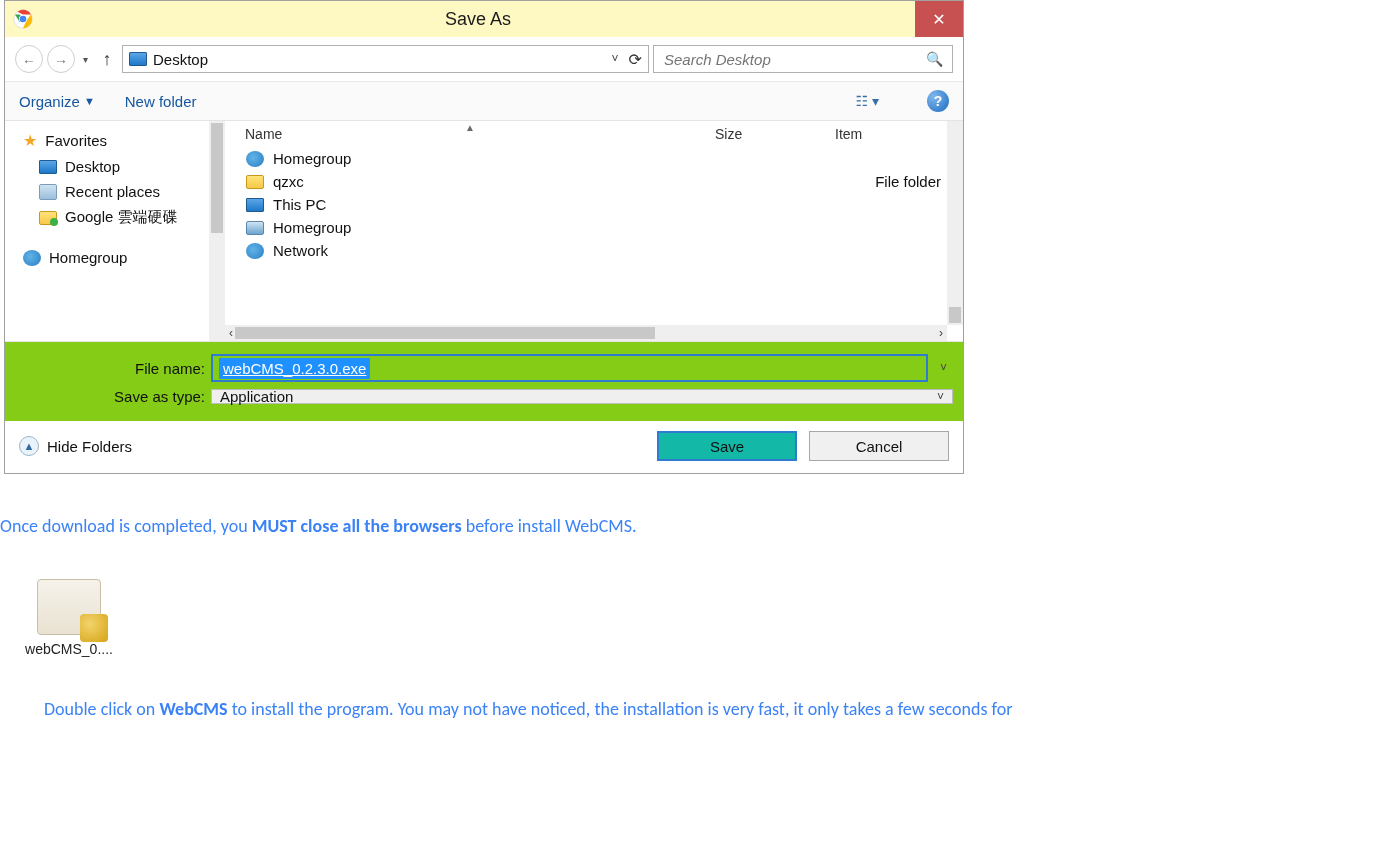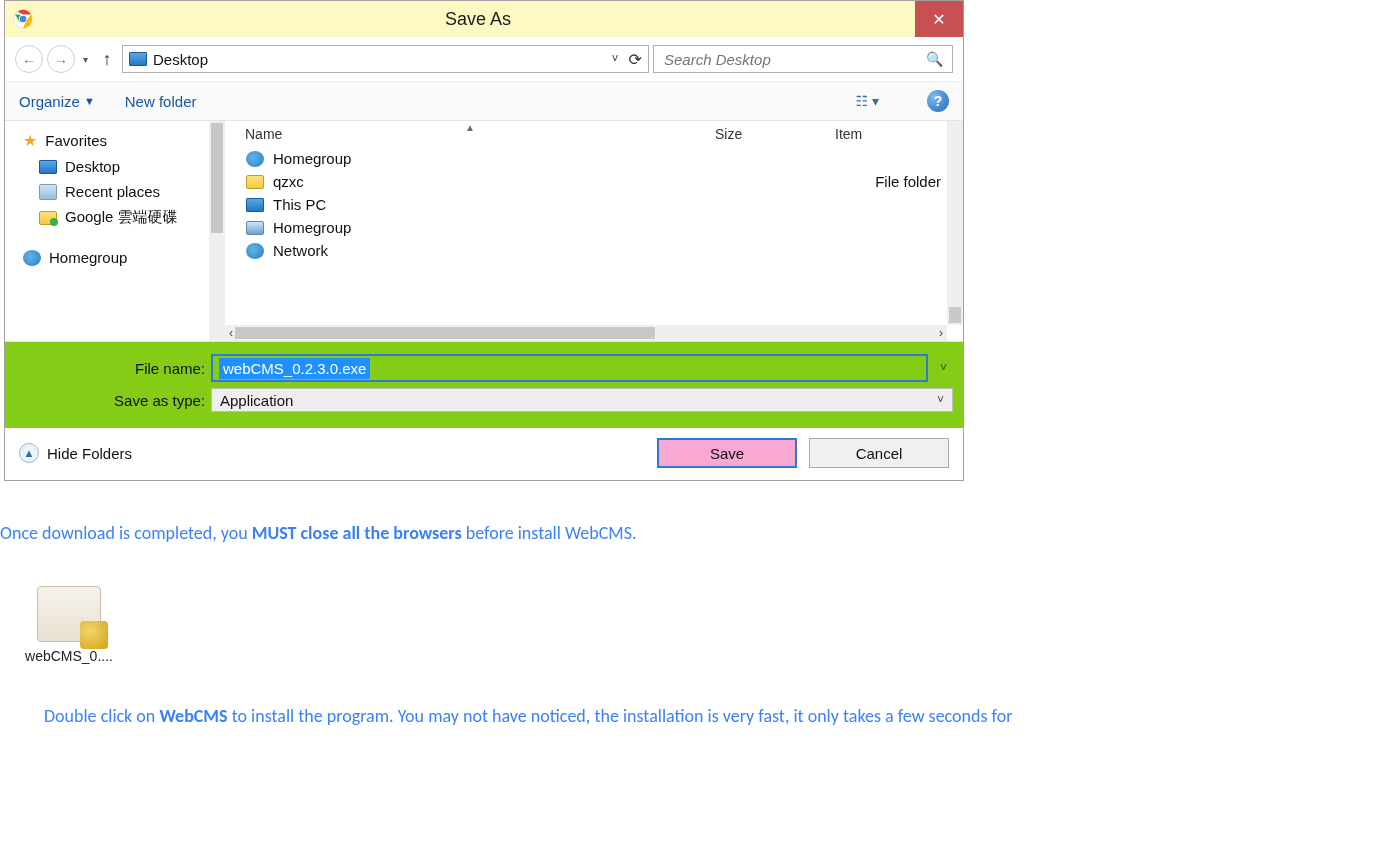--- a/index.html
+++ b/index.html
@@ -193,37 +193,37 @@
     border-top:1px solid #e4e4e4;
     padding:6px 10px 10px 10px;
     background:#84cc16;
   }
   .form-row{display:flex;align-items:center;gap:6px;margin:6px 0;}
   .form-label{width:190px;text-align:right;font-size:15px;color:#111;}
   .fname-input{
     flex:1;height:28px;border:2px solid #2e7bd1;padding:0 6px;font-size:15px;
     display:flex;align-items:center;
   }
-  .fname-input .sel{background:#1e90ff;color:#fff;padding:2px 4px;font-size:15px;}
+  .fname-input .sel{background:#1e90ff;color:#fff;padding:2px 4px;font-size:15px;text-decoration:underline;}
   .fname-caret{color:#444;font-size:12px;margin:0 6px;}
   .type-select{
-    flex:1;height:24px;border:1px solid #bcbcbc;background:#efefef;
+    flex:1;height:15px;border:1px solid #bcbcbc;background:#efefef;
     display:flex;align-items:center;padding:0 8px;font-size:15px;color:#111;
   }
   .bottom-row{
     display:flex;align-items:center;padding:10px 14px 12px 14px;gap:12px;
   }
   .hide-folders{display:flex;align-items:center;gap:8px;font-size:15px;color:#111;}
   .up-circ{width:20px;height:20px;border:1px solid #9bb6cc;border-radius:50%;display:flex;align-items:center;justify-content:center;color:#2f6aa0;font-size:11px;background:#eaf2fa;}
   .spacer{flex:1;}
   .btn{
     width:140px;height:30px;border:1px solid #a8a8a8;background:#f0f0f0;
     display:flex;align-items:center;justify-content:center;font-size:15px;color:#111;
   }
-  .btn.primary{border:2px solid #2e7bd1;background:#f9a8d4;}
+  .btn.primary{border:2px solid #2e7bd1;background:#14b8a6;}
 
   .para {
     font-size:18px;color:#3b82f6;margin:40px 0 0 0;line-height:1.4;
     font-family: Calibri, Arial, sans-serif;
   }
   .para.indent{margin-left:44px;font-size:18px;}
   .bold{font-weight:700;}
   .installer-icon-block{
     margin:40px 0 0 14px;width:110px;text-align:center;
     font-size:14px;color:#222;

